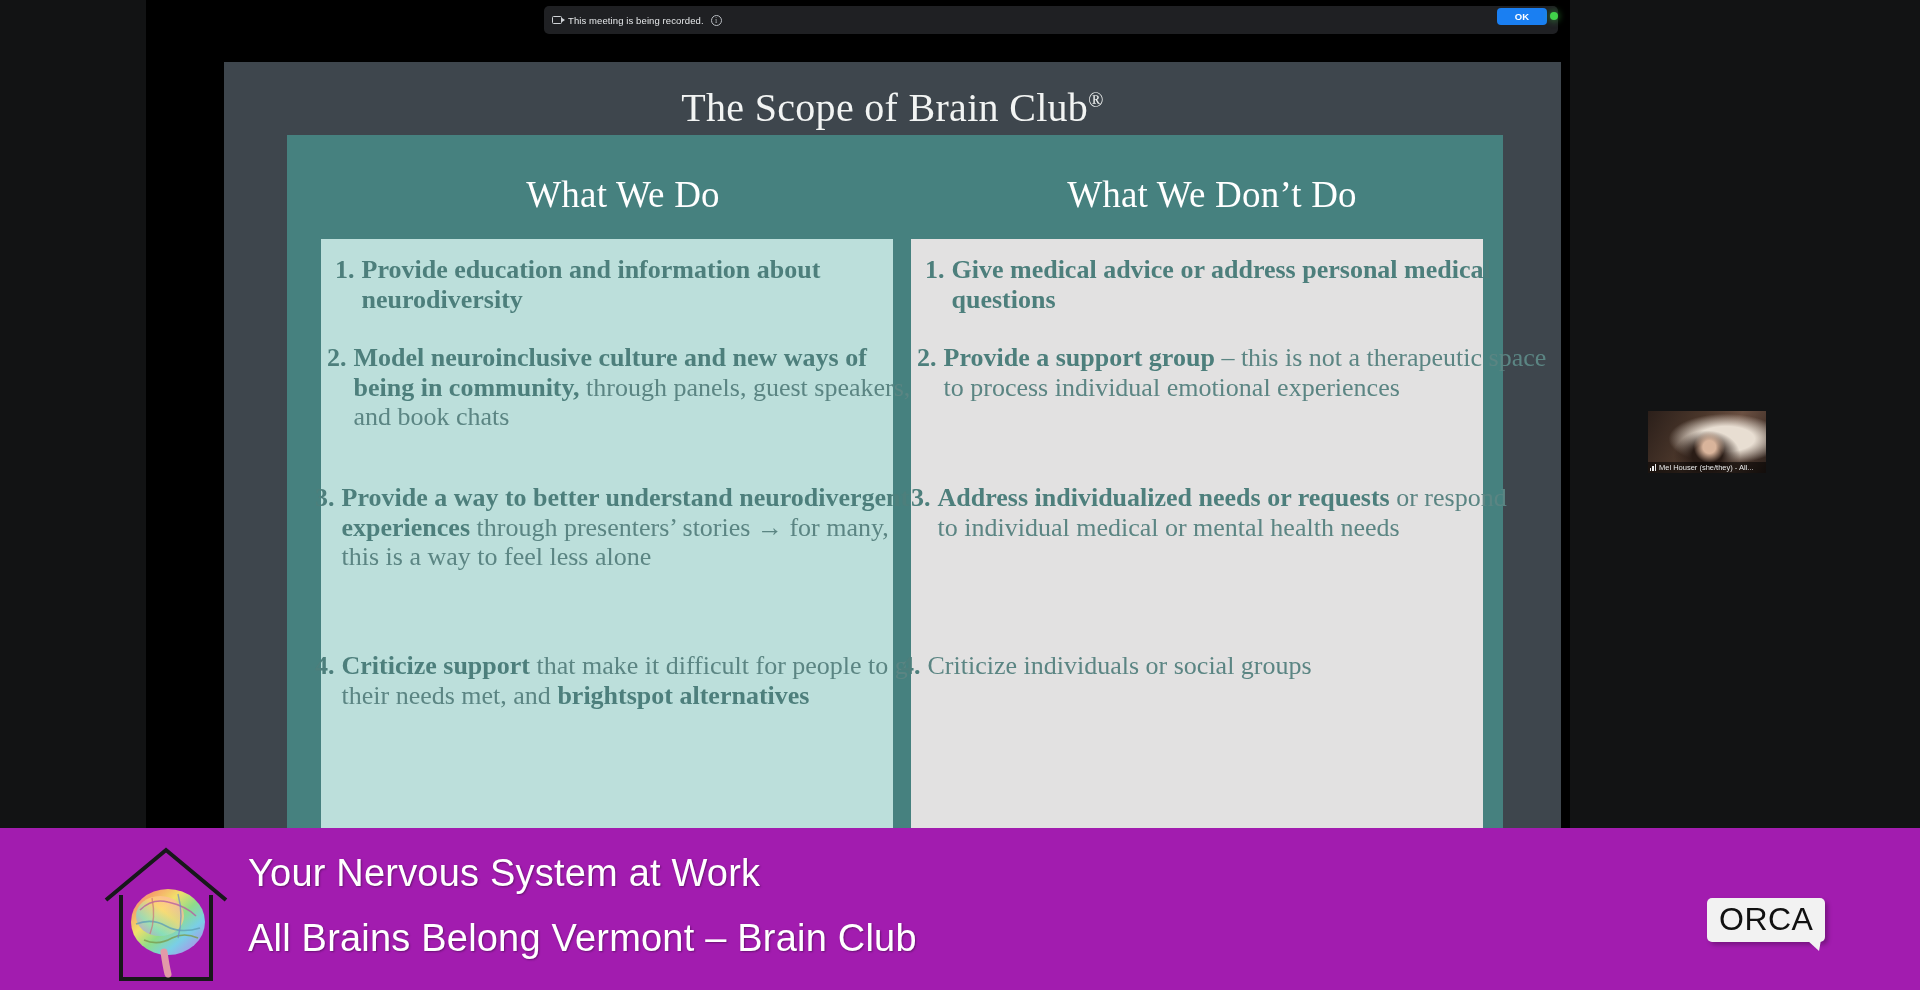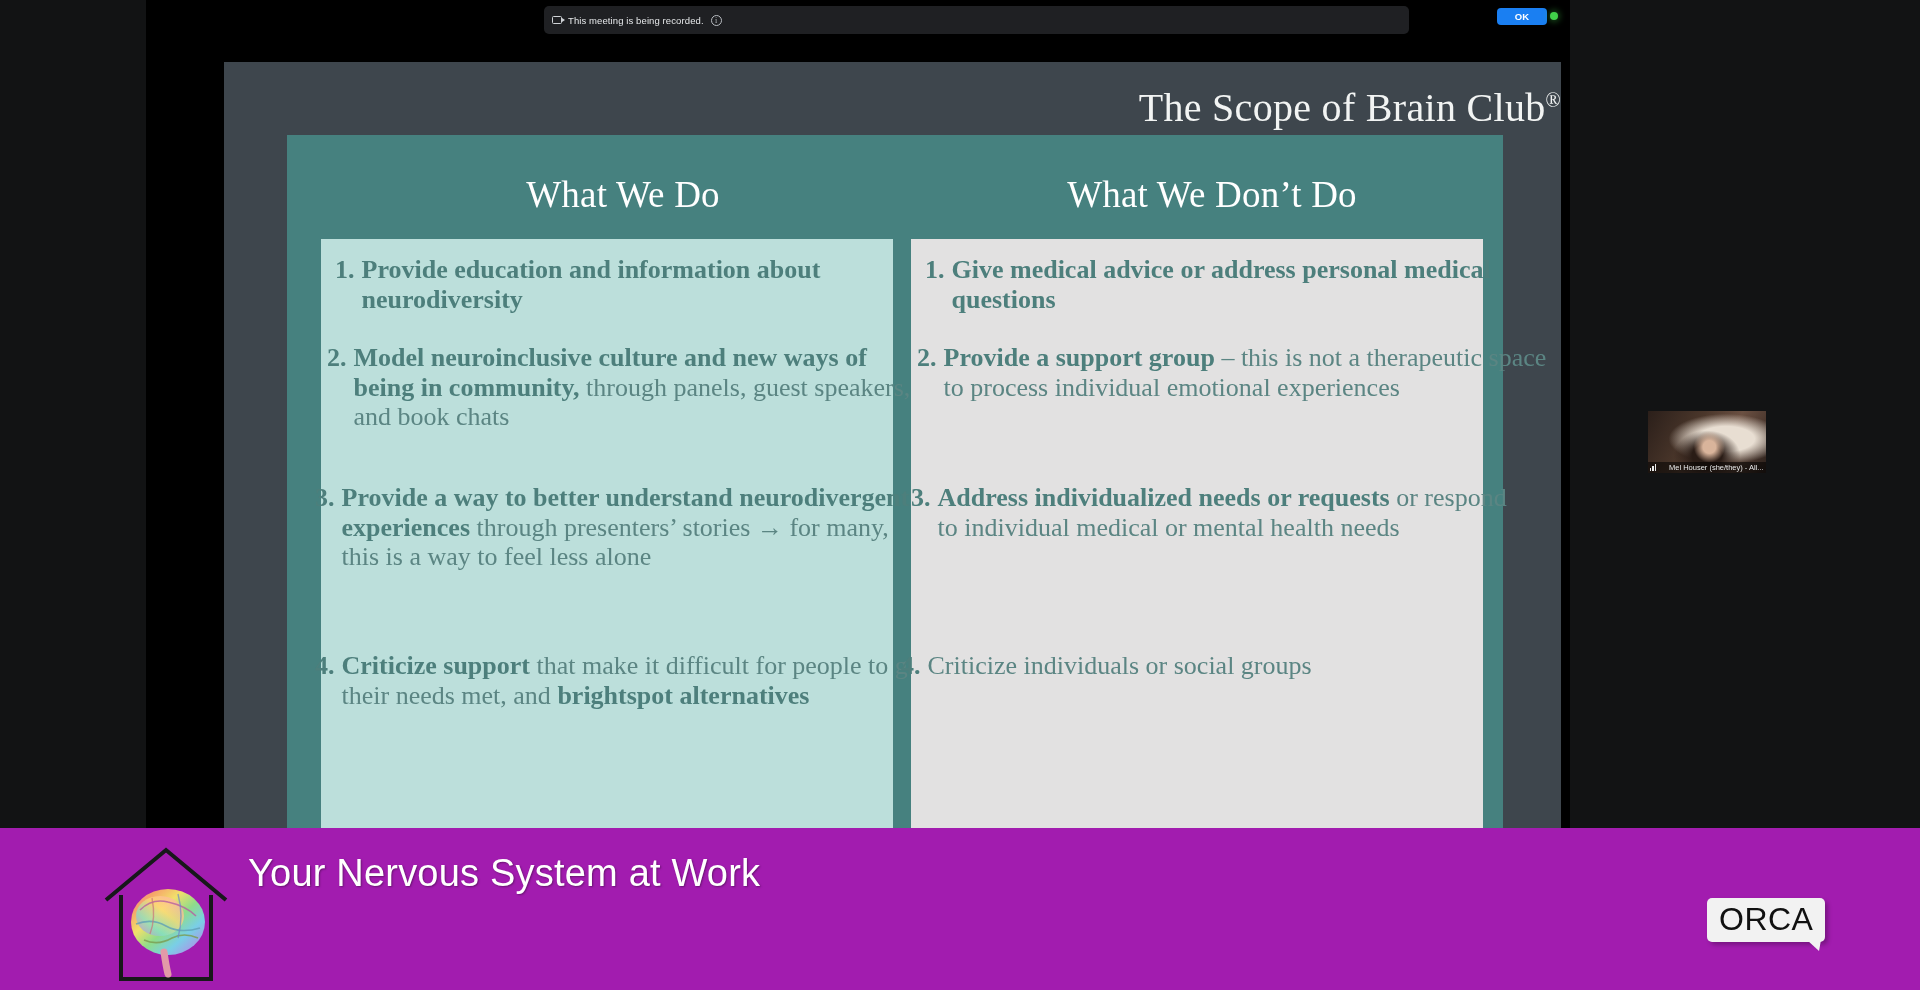--- a/index.html
+++ b/index.html
@@ -12,21 +12,21 @@
   .stage-bg { position:absolute; left:0; top:0; width:1920px; height:828px; background:#000; }
   .stage-left-strip { position:absolute; left:0; top:0; width:146px; height:828px; background:#121314; }
   .stage-right-strip { position:absolute; left:1570px; top:0; width:350px; height:828px; background:#121314; }
 
   
   .rec-bar {
     position:absolute; left:224px; top:0; width:1337px; height:62px;
     background:#000;
   }
   .rec-pill {
-    position:absolute; left:320px; top:6px; width:865px; height:28px;
+    position:absolute; left:320px; top:6px; width:1014px; height:28px;
     background:#1f2023; border-radius:5px;
     display:flex; align-items:center; padding:0 8px;
   }
   .rec-cam {
     width:10px; height:8px; border:1.2px solid #cfd2d6; border-radius:1.5px;
     position:relative; flex:0 0 auto; margin-right:6px;
   }
   .rec-cam:after{
     content:""; position:absolute; right:-4px; top:1px;
     border-left:3px solid #cfd2d6; border-top:2px solid transparent; border-bottom:2px solid transparent;
@@ -47,21 +47,21 @@
     background:#41d24a; border-radius:50%; box-shadow:0 0 6px 2px rgba(65,210,74,.35);
   }
 
   
   .slide {
     position:absolute; left:224px; top:62px; width:1337px; height:766px;
     background:#3e464d; overflow:hidden;
   }
   .slide-title {
     position:absolute; left:0; top:22px; width:100%;
-    text-align:right; color:#f2f4f3;
+    text-align:center; color:#f2f4f3;
     font-family:"Liberation Serif", serif; font-size:40px; font-weight:400;
     letter-spacing:.3px;
   }
   .slide-title sup { font-size:20px; vertical-align:super; }
 
   .teal-panel {
     position:absolute; left:63px; top:73px; width:1216px; height:693px;
     background:#46817f;
   }
 
@@ -119,21 +119,21 @@
       radial-gradient(circle at 52% 58%, #d9b49b 0 9%, rgba(217,180,155,0) 22%),
       radial-gradient(ellipse at 50% 72%, #2a1c16 0 18%, rgba(42,28,22,0) 40%),
       radial-gradient(ellipse at 66% 45%, #e8ded2 0 26%, rgba(232,222,210,0) 52%),
       linear-gradient(120deg,#2b1f1a 0%,#4b372b 38%,#6b5042 62%,#2a1f1a 100%);
   }
   .tile-name {
     position:absolute; left:0; bottom:0; width:100%;
     background:rgba(0,0,0,.55); color:#e9eaea;
     font-size:7.5px; line-height:11px; padding:0 2px;
     white-space:nowrap; overflow:hidden; text-overflow:ellipsis;
-    display:flex; align-items:center; gap:12px;
+    display:flex; align-items:center; gap:2px;
   }
   .tile-sig { display:inline-block; width:7px; height:7px; flex:0 0 auto; position:relative; }
   .tile-sig i { position:absolute; bottom:0; width:1.4px; background:#e9eaea; display:block; }
   .tile-sig i:nth-child(1){ left:0;   height:3px; }
   .tile-sig i:nth-child(2){ left:2.3px; height:5px; }
   .tile-sig i:nth-child(3){ left:4.6px; height:7px; }
 
   
   .banner {
     position:absolute; left:0; top:828px; width:1920px; height:178px;
@@ -279,20 +279,21 @@
           <path d="M6 42 q16 -6 30 2 q14 8 34 2" fill="none" stroke="#5fa0b6" stroke-width="1.6" opacity=".8"></path>
           <path d="M14 58 q14 6 28 -2 q12 -6 26 0" fill="none" stroke="#7a9b4f" stroke-width="1.6" opacity=".8"></path>
           <path d="M22 16 q4 20 -2 36" fill="none" stroke="#c9757a" stroke-width="1.4" opacity=".7"></path>
           <path d="M48 12 q6 22 0 44" fill="none" stroke="#6f86c9" stroke-width="1.4" opacity=".7"></path>
           <path d="M34 70 q2 14 4 22" fill="none" stroke="#e39aa8" stroke-width="7" stroke-linecap="round"></path>
         </g>
       </svg>
     </div>
     <div class="banner-text">
       <div class="banner-l1">Your Nervous System at Work</div>
+      <div class="banner-l2">All Brains Belong Vermont – Brain Club</div>
     </div>
   </div>
 
   <div class="orca">
     <span>ORCA</span>
   </div>
 
 </div>
 
 </body></html>

